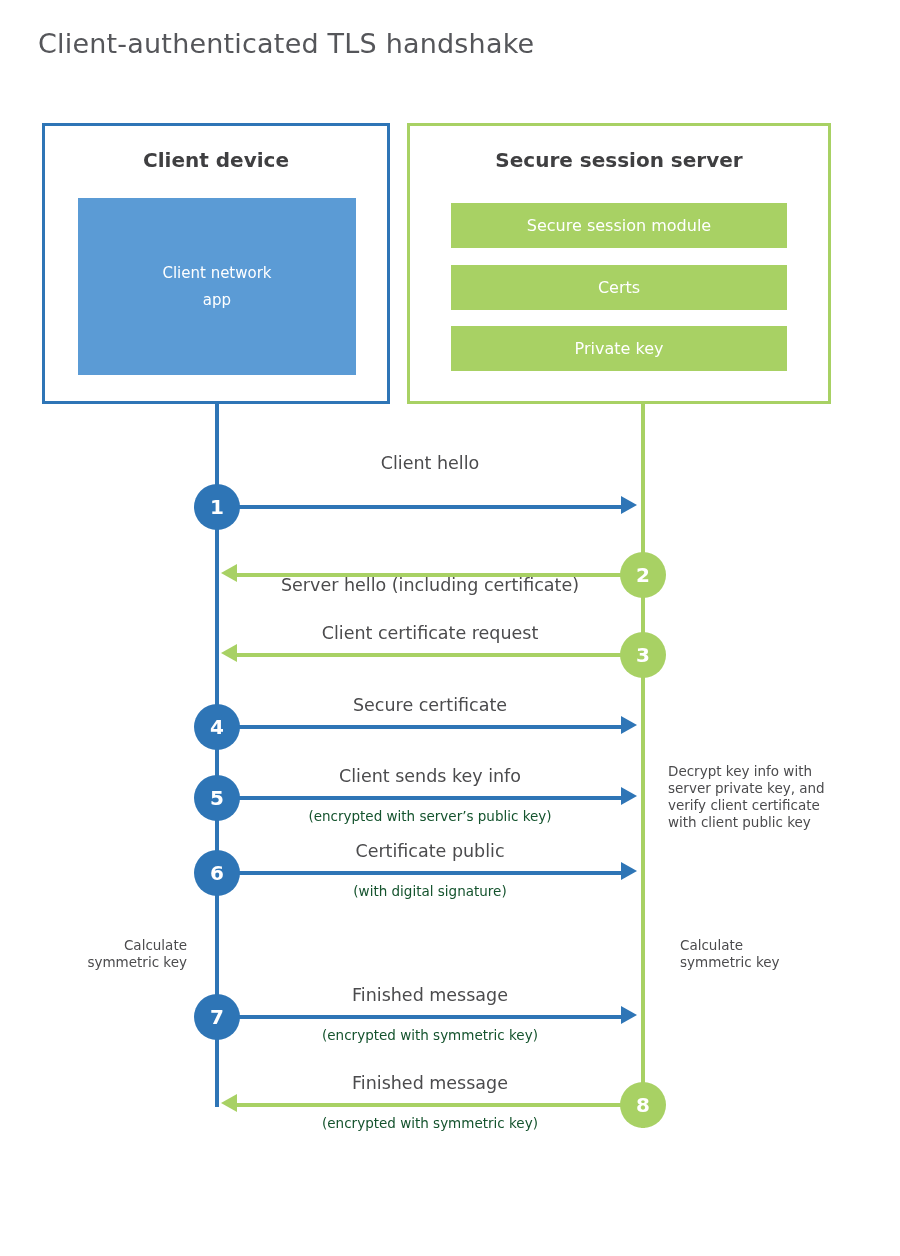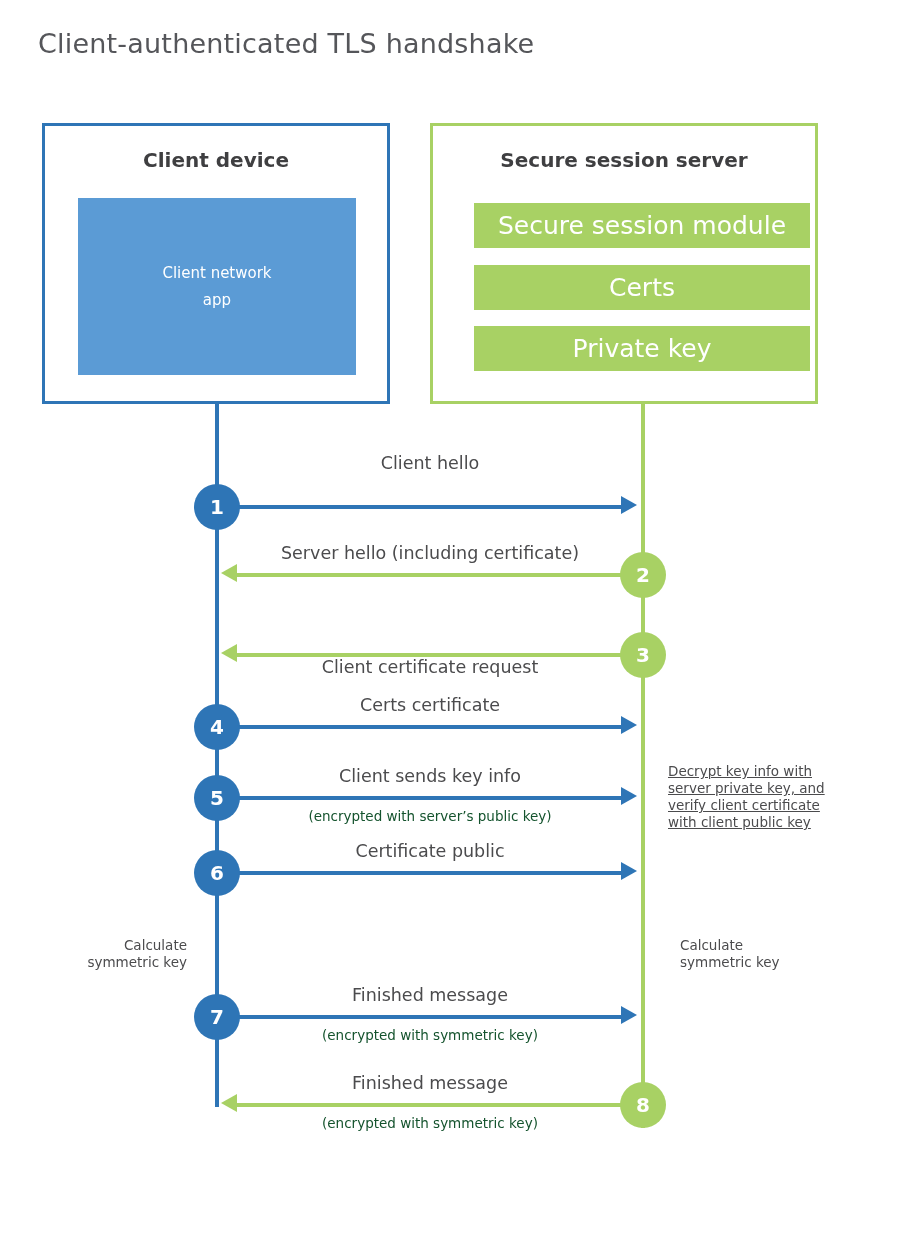--- a/index.html
+++ b/index.html
@@ -5,30 +5,30 @@
   html,body { margin:0; padding:0; background:#fff; }
   .canvas {
     position:relative; width:900px; height:1256px; background:#ffffff;
     font-family:"DejaVu Sans","Liberation Sans",sans-serif; overflow:hidden;
   }
   .page-title { position:absolute; left:38px; top:28px; font-size:27px; color:#55565a; letter-spacing:0.2px; }
 
   
   .actor-box { position:absolute; top:123px; height:281px; background:#fff; box-sizing:border-box; }
   .client-box { left:42px;  width:348px; border:3px solid #2e75b6; }
-  .server-box { left:430px; width:388px; border:3px solid #a8d164;padding-left:36px; }
+  .server-box { left:407px; width:424px; border:3px solid #a8d164;padding-left:36px; }
   .actor-title { position:absolute; top:22px; left:0; right:0; text-align:center; font-weight:bold; font-size:20px; color:#3f3f41; }
   .client-inner {
     position:absolute; left:33px; top:72px; width:278px; height:177px; background:#5b9bd5;
     color:#fff; display:flex; align-items:center; justify-content:center; text-align:center;
     font-size:15px; line-height:27px; white-space:pre-line;
   }
   .module-bar {
     position:absolute; left:41px; width:336px; height:45px; background:#a8d164;
-    color:#fff; display:flex; align-items:center; justify-content:center; font-size:25px;
+    color:#fff; display:flex; align-items:center; justify-content:center; font-size:16px;
   }
   .bar-1 { top:77px; } .bar-2 { top:139px; } .bar-3 { top:200px; }
 
   
   .lifeline { position:absolute; width:4px; }
   .client-line { left:215px; top:404px; height:703px; background:#2e75b6; }
   .server-line { left:641px; top:404px; height:724px; background:#a8d164; }
 
   
   .step-circle {
@@ -42,21 +42,21 @@
   .l-blue  { background:#2e75b6; left:217px; width:404px; }
   .l-green { background:#a8d164; left:237px; width:404px; }
   .arrow-head { position:absolute; width:0; height:0; border-top:9px solid transparent; border-bottom:9px solid transparent; }
   .h-right { border-left:16px solid #2e75b6; left:621px; }
   .h-left  { border-right:16px solid #a8d164; left:221px; }
   .step-label { position:absolute; left:217px; width:426px; text-align:center; font-size:17.5px; color:#4b4b4d; }
   .step-sub   { position:absolute; left:217px; width:426px; text-align:center; font-size:13.5px; color:#14532d; }
 
   
   .note { position:absolute; font-size:13.5px; color:#4b4b4d; line-height:17px; }
-  .note-decrypt { left:668px; top:763px; width:162px; text-align:left;text-decoration:underline; }
+  .note-decrypt { left:668px; top:763px; width:162px; text-align:left; }
   .note-calc-client { left:57px; top:937px; width:130px; text-align:right; }
   .note-calc-server { left:680px; top:937px; width:120px; text-align:left; }
 </style>
 </head>
 <body>
 
 <div class="canvas">
 
   <div class="page-title">Client-authenticated TLS handshake</div>
 
@@ -74,45 +74,46 @@
   </div>
 
   <div class="lifeline client-line"></div>
   <div class="lifeline server-line"></div>
 
   <div class="step-label" style="top:453px">Client hello</div>
   <div class="arrow-line l-blue" style="top:505px"></div>
   <div class="arrow-head h-right" style="top:496px"></div>
   <div class="step-circle c-blue" style="top:484px">1</div>
 
-  <div class="step-label" style="top:543px">Server hello (including certificate)</div>
+  <div class="step-label" style="top:575px">Server hello (including certificate)</div>
   <div class="arrow-line l-green" style="top:573px"></div>
   <div class="arrow-head h-left" style="top:564px"></div>
   <div class="step-circle c-green" style="top:552px">2</div>
 
-  <div class="step-label" style="top:657px">Client certificate request</div>
+  <div class="step-label" style="top:623px">Client certificate request</div>
   <div class="arrow-line l-green" style="top:653px"></div>
   <div class="arrow-head h-left" style="top:644px"></div>
   <div class="step-circle c-green" style="top:632px">3</div>
 
-  <div class="step-label" style="top:695px">Certs certificate</div>
+  <div class="step-label" style="top:695px">Secure certificate</div>
   <div class="arrow-line l-blue" style="top:725px"></div>
   <div class="arrow-head h-right" style="top:716px"></div>
   <div class="step-circle c-blue" style="top:704px">4</div>
 
   <div class="step-label" style="top:766px">Client sends key info</div>
   <div class="arrow-line l-blue" style="top:796px"></div>
   <div class="arrow-head h-right" style="top:787px"></div>
   <div class="step-circle c-blue" style="top:775px">5</div>
   <div class="step-sub" style="top:808px">(encrypted with server’s public key)</div>
 
   <div class="step-label" style="top:841px">Certificate public</div>
   <div class="arrow-line l-blue" style="top:871px"></div>
   <div class="arrow-head h-right" style="top:862px"></div>
   <div class="step-circle c-blue" style="top:850px">6</div>
+  <div class="step-sub" style="top:883px">(with digital signature)</div>
 
   <div class="step-label" style="top:985px">Finished message</div>
   <div class="arrow-line l-blue" style="top:1015px"></div>
   <div class="arrow-head h-right" style="top:1006px"></div>
   <div class="step-circle c-blue" style="top:994px">7</div>
   <div class="step-sub" style="top:1027px">(encrypted with symmetric key)</div>
 
   <div class="step-label" style="top:1073px">Finished message</div>
   <div class="arrow-line l-green" style="top:1103px"></div>
   <div class="arrow-head h-left" style="top:1094px"></div>

